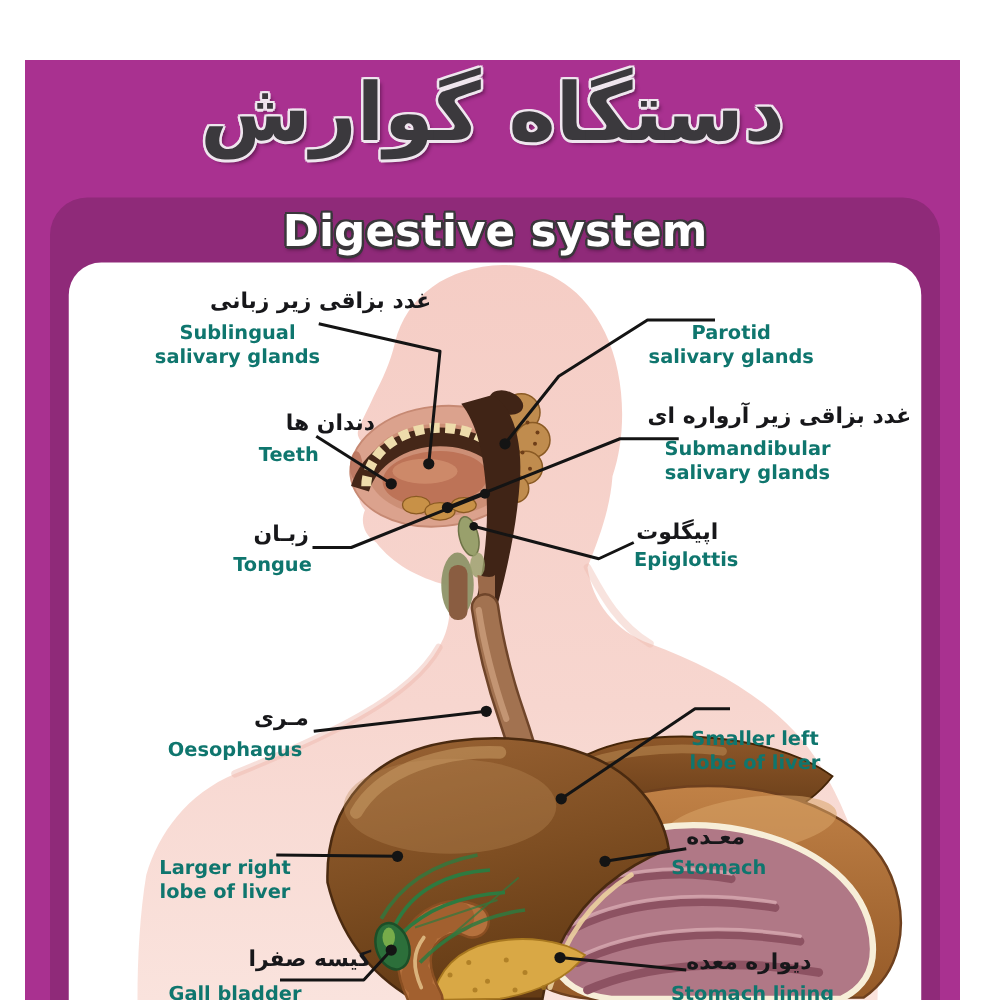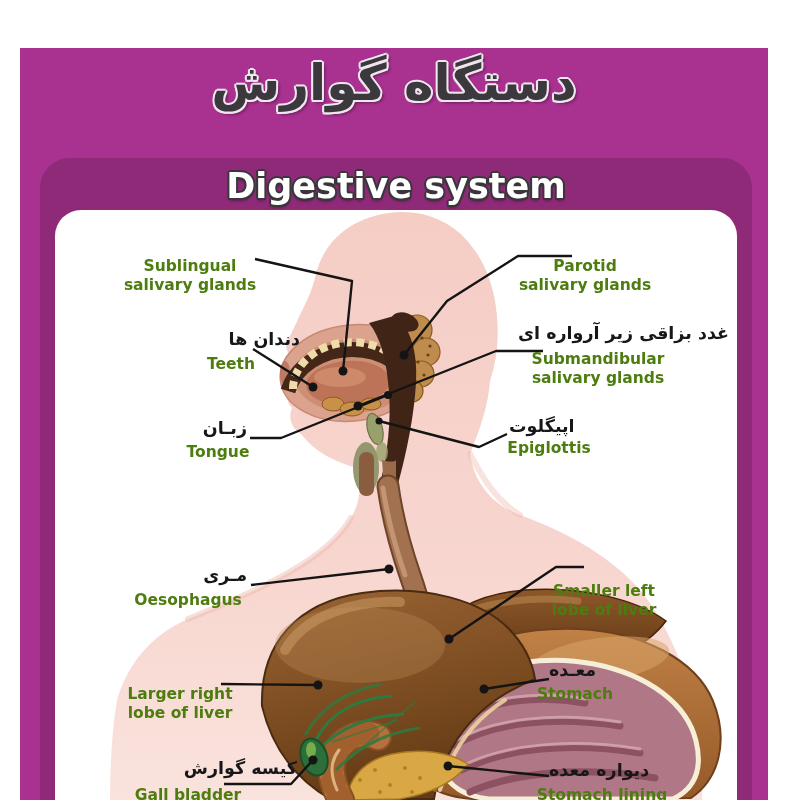--- a/index.html
+++ b/index.html
@@ -3,34 +3,34 @@
 <meta charset="utf-8">
 <style>
   html,body{margin:0;padding:0;background:#ffffff;}
   body{width:800px;height:800px;overflow:hidden;font-family:"DejaVu Sans",sans-serif;}
   .page{position:relative;width:800px;height:800px;background:#ffffff;overflow:hidden;}
   .frame{position:absolute;left:20px;top:48px;width:748px;height:752px;background:#a93190;}
   .band{position:absolute;left:40px;top:158px;width:712px;height:642px;background:#8f2a79;border-radius:30px 30px 0 0;}
   .panel{position:absolute;left:55px;top:210px;width:682px;height:590px;background:#ffffff;border-radius:26px 26px 0 0;}
   .title-fa{
     position:absolute;left:20px;top:54px;width:748px;text-align:center;direction:rtl;
-    font-size:50px;font-weight:bold;color:#3b393d;letter-spacing:1px;
+    font-size:64px;font-weight:bold;color:#3b393d;letter-spacing:1px;
     text-shadow:2px 0 #efe6ee,-2px 0 #efe6ee,0 2px #efe6ee,0 -2px #efe6ee,
       1.5px 1.5px #efe6ee,-1.5px 1.5px #efe6ee,1.5px -1.5px #efe6ee,-1.5px -1.5px #efe6ee,
       3px 3px 3px rgba(40,5,30,.45);}
   .subtitle{
     position:absolute;left:40px;top:166px;width:712px;text-align:center;
     font-size:35px;font-weight:bold;color:#ffffff;
     text-shadow:2px 0 #3a373b,-2px 0 #3a373b,0 2px #3a373b,0 -2px #3a373b,
       1.5px 1.5px #3a373b,-1.5px 1.5px #3a373b,1.5px -1.5px #3a373b,-1.5px -1.5px #3a373b,
       0 3px 3px rgba(0,0,0,.35);}
   .art{position:absolute;left:0;top:0;width:800px;height:800px;}
   .fa{position:absolute;direction:rtl;white-space:nowrap;font-size:17.5px;font-weight:bold;color:#17171a;}
   .en{position:absolute;transform:translateX(-50%);white-space:nowrap;text-align:center;
-      font-size:15.5px;line-height:19px;font-weight:bold;color:#4d7c0f;}
+      font-size:15.5px;line-height:19px;font-weight:bold;color:#0f766e;}
 </style>
 </head>
 <body>
 
 <div class="page">
 
   <div class="frame"></div>
   <div class="band"></div>
   <div class="title-fa">دستگاه گوارش</div>
   <div class="subtitle">Digestive system</div>
@@ -212,20 +212,21 @@
         <circle cx="389" cy="569" r="4.5"></circle>
           <circle cx="449" cy="639" r="4.5"></circle>
           <circle cx="318" cy="685" r="4.5"></circle>
         <circle cx="484" cy="689" r="4.5"></circle>
           <circle cx="313" cy="760" r="4.5"></circle>
           <circle cx="448" cy="766" r="4.5"></circle>
       </g>
     </g>
   </svg>
 
+  <div class="fa" style="right:455px;top:231px">غدد بزاقی زیر زبانی</div>
   <div class="en" style="left:190px;top:257px">
     <div>Sublingual</div>
     <div>salivary glands</div>
   </div>
 
   <div class="en" style="left:585px;top:257px">
     <div>Parotid</div>
     <div>salivary glands</div>
   </div>
 
@@ -263,21 +264,21 @@
   <div class="en" style="left:180px;top:685px">
     <div>Larger right</div>
     <div>lobe of liver</div>
   </div>
 
   <div class="fa" style="left:549px;top:660px">معـده</div>
   <div class="en" style="left:575px;top:685px">
     <div>Stomach</div>
   </div>
 
-  <div class="fa" style="right:503px;top:758px">کیسه گوارش</div>
+  <div class="fa" style="right:503px;top:758px">کیسه صفرا</div>
   <div class="en" style="left:188px;top:786px">
     <div>Gall bladder</div>
   </div>
 
   <div class="fa" style="left:549px;top:760px">دیواره معده</div>
   <div class="en" style="left:602px;top:786px">
     <div>Stomach lining</div>
   </div>
 
 </div>

